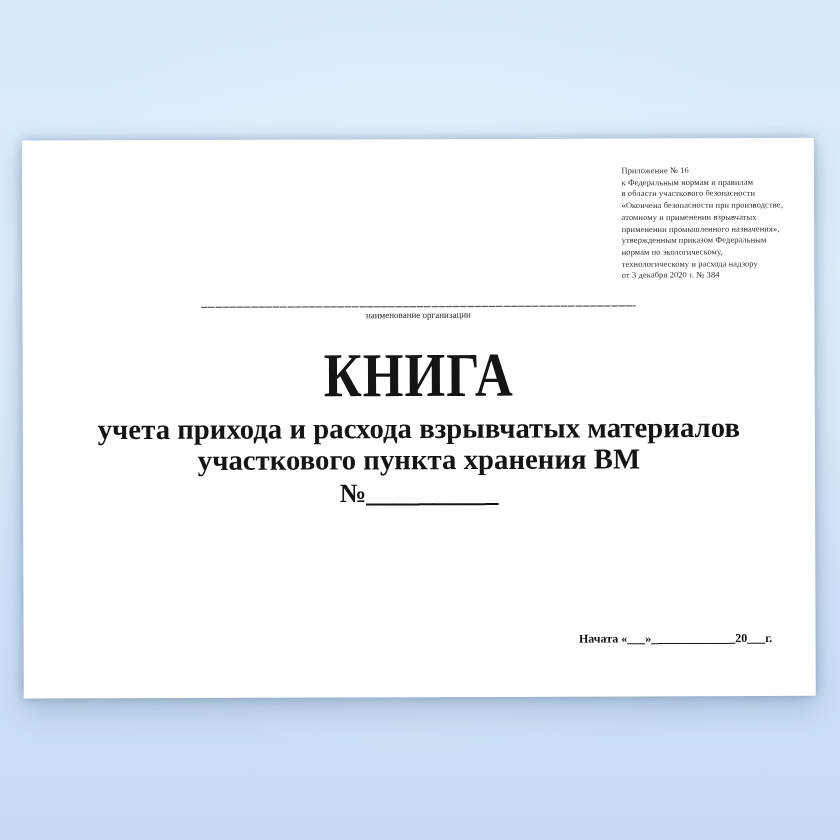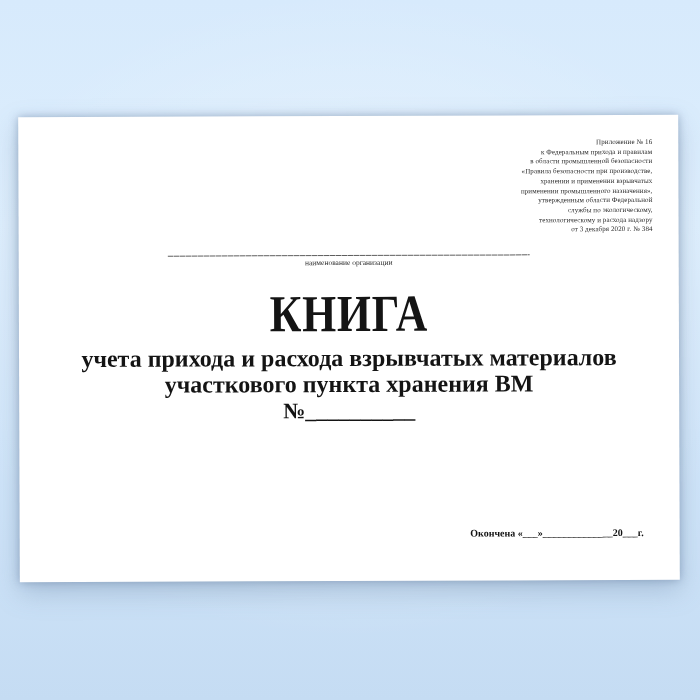--- a/index.html
+++ b/index.html
@@ -14,21 +14,21 @@
   .paper {
     position:absolute; left:19px; top:116px; width:660px; height:465px;
     background:#ffffff;
     transform:rotate(-0.2deg);
     box-shadow:
       0 0 9px rgba(104,128,160,0.55),
       0 10px 26px rgba(104,128,160,0.35);
   }
   .appendix {
     position:absolute; top:23px; right:26px;
-    text-align:right; font-size:7px; line-height:9.7px;
+    text-align:left; font-size:7px; line-height:9.7px;
     letter-spacing:0.1px; color:#2a2a2a;
   }
   .org {
     position:absolute; top:139px; left:0; right:0; text-align:center;
   }
   .org-line {
     width:362px; height:1px; margin:0 auto;
     background:repeating-linear-gradient(90deg,#5e5e5e 0 5px,#ababab 5px 6px);
   }
   .org-caption {
@@ -58,40 +58,40 @@
   }
   .dates-line + .dates-line { margin-top:9px; }
 </style>
 </head>
 <body>
 
 <div class="paper">
 
   <div class="appendix">
     <div>Приложение № 16</div>
-    <div>к Федеральным прихода и правилам</div>
-    <div>в области промышленной безопасности</div>
-    <div>«Правила безопасности при производстве,</div>
-    <div>хранении и применении взрывчатых</div>
+    <div>к Федеральным нормам и правилам</div>
+    <div>в области участкового безопасности</div>
+    <div>«Окончена безопасности при производстве,</div>
+    <div>атомному и применении взрывчатых</div>
     <div>применении промышленного назначения»,</div>
-    <div>утвержденным области Федеральной</div>
-    <div>службы по экологическому,</div>
+    <div>утвержденным приказом Федеральным</div>
+    <div>нормам по экологическому,</div>
     <div>технологическому и расхода надзору</div>
     <div>от 3 декабря 2020 г. № 384</div>
   </div>
 
   <div class="org">
     <div class="org-line"></div>
     <div class="org-caption">наименование организации</div>
   </div>
 
   <div class="titles">
     <h1 class="title-main">КНИГА</h1>
     <div class="subtitle subtitle-first">учета прихода и расхода взрывчатых материалов</div>
     <div class="subtitle">участкового пункта хранения ВМ</div>
     <div class="number-line">№__________</div>
   </div>
 
   <div class="dates">
-    <div class="dates-line">Окончена «___»______________20___г.</div>
+    <div class="dates-line">Начата «___»______________20___г.</div>
   </div>
 
 </div>
 
 </body></html>

